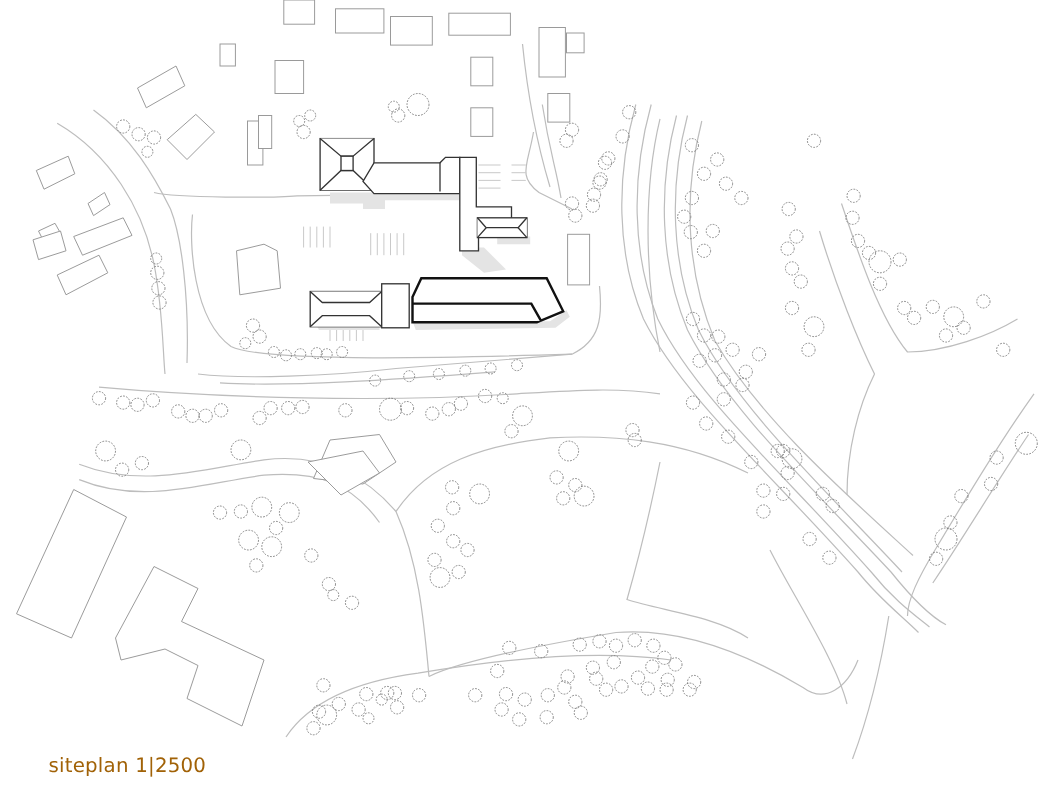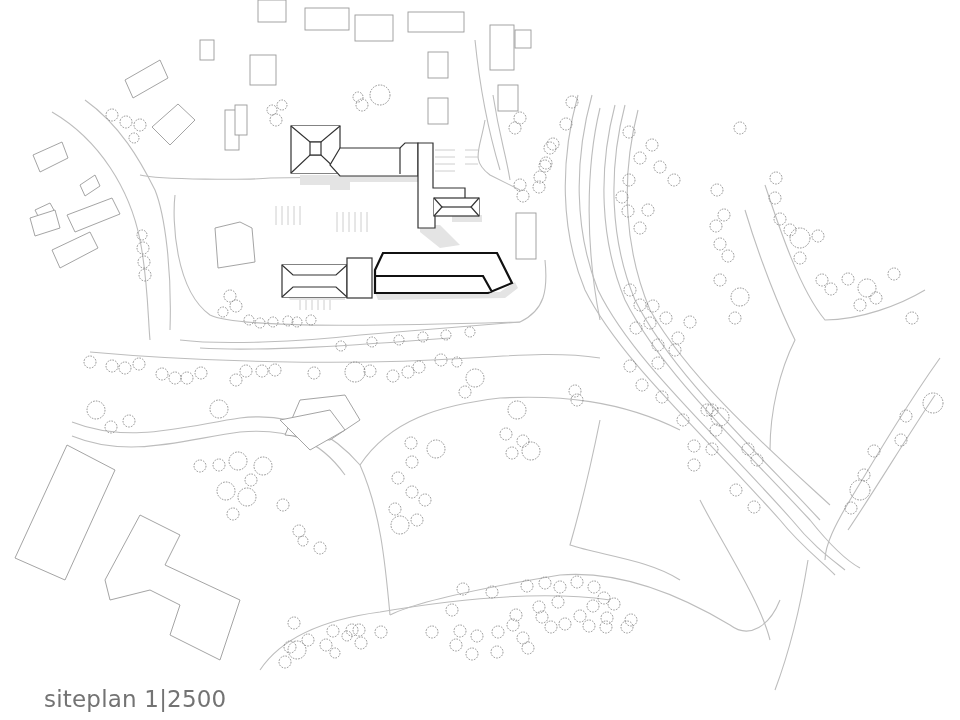--- a/index.html
+++ b/index.html
@@ -1,18 +1,18 @@
 <!DOCTYPE html>
 <html><head>
 <meta charset="utf-8">
 <style>
   html, body { margin:0; padding:0; background:#ffffff; }
   body { width:960px; height:720px; position:relative; overflow:hidden; font-family:"DejaVu Sans", sans-serif; }
   #plan { position:absolute; left:0; top:0; width:960px; height:720px; }
-  .caption { position:absolute; left:44px; top:686px; font-size:23px; color:#737373; letter-spacing:0.2px; font-family:"DejaVu Sans", sans-serif; }
+  .caption { position:absolute; left:44px; top:686px; font-size:18px; color:#a16207; letter-spacing:0.2px; font-family:"DejaVu Sans", sans-serif; }
   .road { fill:none; stroke:#bdbdbd; stroke-width:1.1; }
   .bld { fill:#ffffff; stroke:#9a9a9a; stroke-width:0.9; }
   .main { fill:#ffffff; stroke:#333333; stroke-width:1.2; }
   .new { fill:#ffffff; stroke:#111111; stroke-width:2.2; }
   .shadow { fill:#e4e4e4; stroke:none; }
   .park { stroke:#c8c8c8; stroke-width:0.9; }
   .tree { fill:none; stroke:#777777; stroke-width:0.8; stroke-dasharray:1.6 1.2; }
 </style>
 </head>
 <body>

